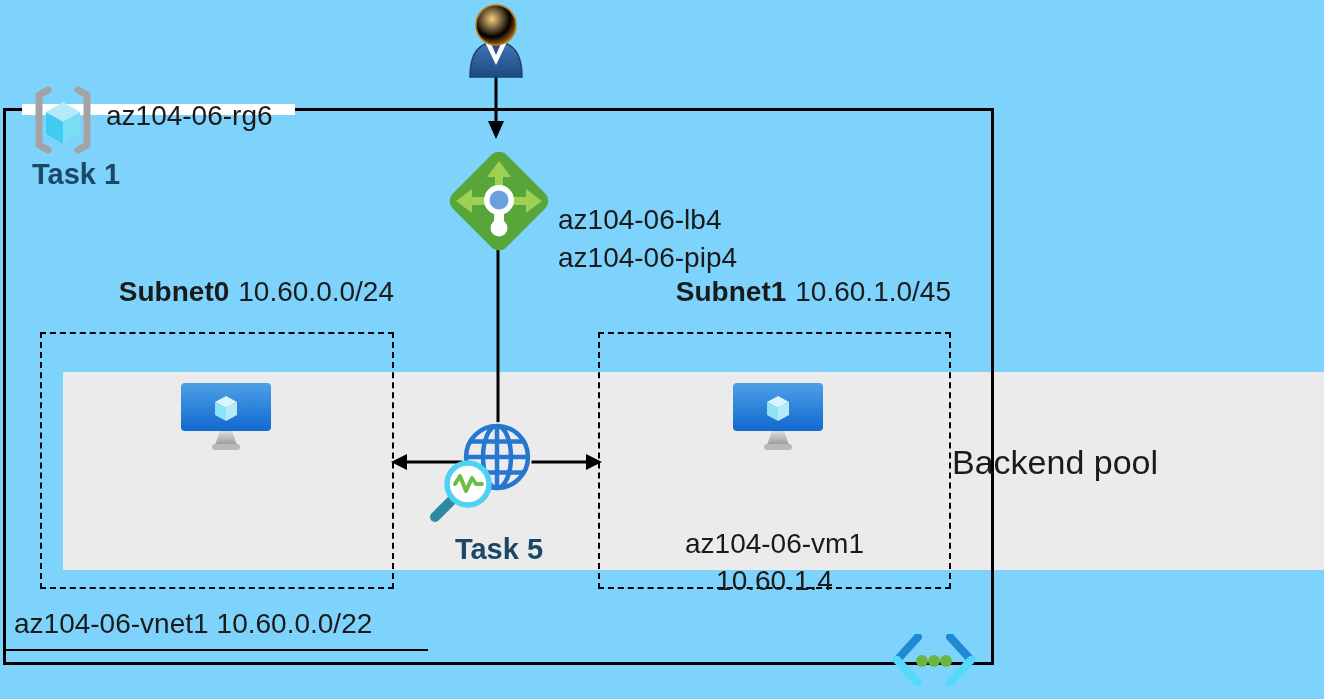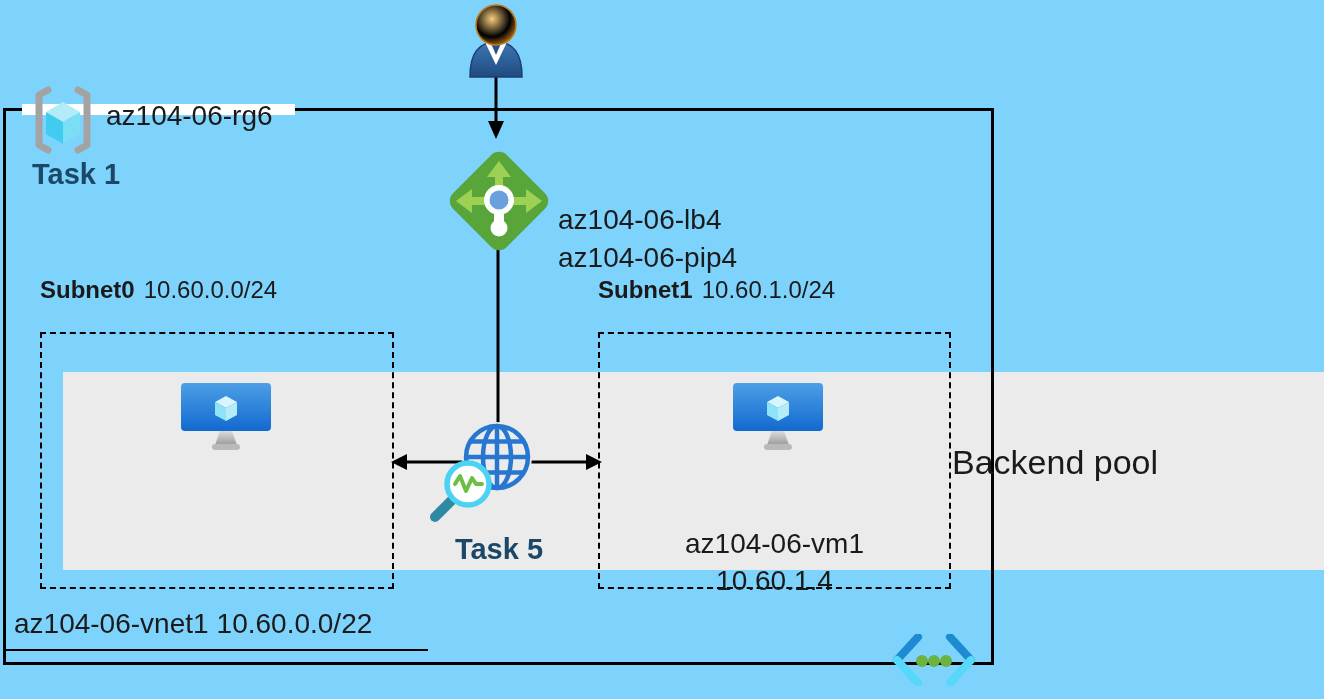--- a/index.html
+++ b/index.html
@@ -28,21 +28,21 @@
   #vm1-icon{left:731px;top:381px;}
   #globe-icon{left:424px;top:420px;}
   #vnet-icon{left:891px;top:634px;}
   
   .txt{z-index:6;white-space:nowrap;}
   .rg-label{left:106px;top:100px;font-size:28px;}
   .task{font-size:29px;font-weight:bold;color:#1c4868;}
   .task1{left:32px;top:158px;}
   .task2{left:424px;top:533px;width:150px;text-align:center;}
   .lb-labels{left:558px;top:162px;font-size:28px;line-height:38px;margin-top:39px;}
-  .subnet-label{font-size:24px;text-align:left;top:276px;}
+  .subnet-label{font-size:28px;text-align:right;top:276px;}
   .subnet-label .cidr{font-weight:normal;margin-left:9px;}
   .subnet-label .sname{font-weight:bold;}
   .subnet0-label{left:40px;width:354px;}
   .subnet1-label{left:598px;width:353px;}
   .vm-label{font-size:28px;line-height:37px;text-align:center;top:494px;}
   .vm0-label{left:40px;width:354px;}
   .vm1-label{left:598px;width:353px;margin-top:31px;}
   .backend-label{left:952px;top:443px;width:368px;text-align:left;font-size:34px;color:#1a1a1a;}
   .vnet-label{left:14px;top:608px;font-size:28px;}
   .vnet-label .cidr{margin-left:8px;}
@@ -177,21 +177,21 @@
   <div class="abs txt lb-labels">
     <div>az104-06-lb4</div>
     <div>az104-06-pip4</div>
   </div>
 
   <div class="abs txt subnet-label subnet0-label">
     <span class="sname">Subnet0</span><span class="cidr">10.60.0.0/24</span>
   </div>
 
   <div class="abs txt subnet-label subnet1-label">
-    <span class="sname">Subnet1</span><span class="cidr">10.60.1.0/24</span>
+    <span class="sname">Subnet1</span><span class="cidr">10.60.1.0/45</span>
   </div>
 
 
   <div class="abs txt vm-label vm1-label">
     <div>az104-06-vm1</div>
     <div>10.60.1.4</div>
   </div>
 
   <div class="abs txt task task2">Task 5</div>
 

